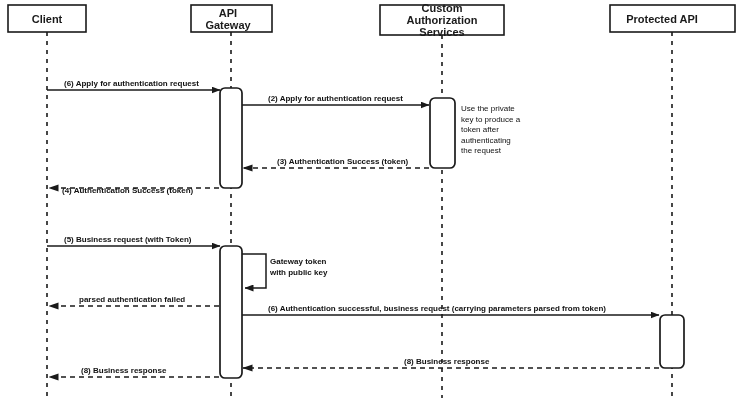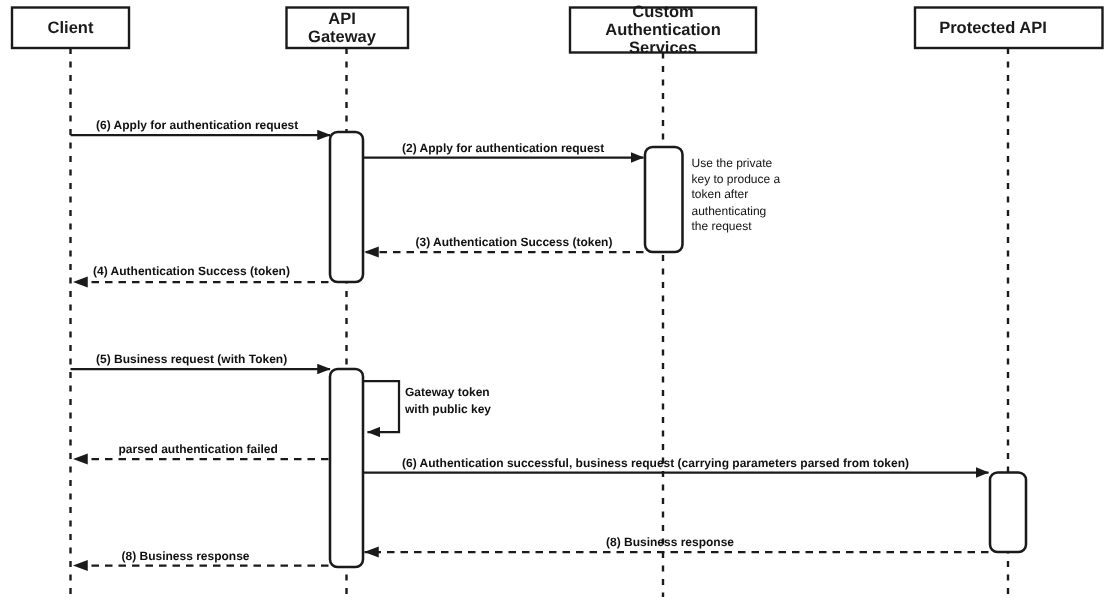--- a/index.html
+++ b/index.html
@@ -94,27 +94,27 @@
       <line x1="219" y1="377" x2="49" y2="377" stroke-width="1.5" stroke-dasharray="5,4" marker-end="url(#arrow-open)"></line>
     </g>
 
     <g id="self-messages">
       <path d="M242,254 L266,254 L266,288 L245,288" fill="none" stroke="#1a1a1a" stroke-width="1.5" marker-end="url(#arrow-solid)"></path>
     </g>
   </svg>
 
   <div class="lifeline-label" style="left:8px;top:5px;width:78px;height:27px;">Client</div>
   <div class="lifeline-label" style="left:191px;top:5px;width:74px;height:27px;">API Gateway</div>
-  <div class="lifeline-label" style="left:380px;top:5px;width:124px;height:30px;">Custom Authentication Services</div>
+  <div class="lifeline-label" style="left:380px;top:5px;width:124px;height:30px;">Custom Authorization Services</div>
   <div class="lifeline-label" style="left:610px;top:5px;width:104px;height:27px;">Protected API</div>
 
   <div class="msg-label" style="left:64px;top:79px;">(6) Apply for authentication request</div>
   <div class="msg-label" style="left:268px;top:94px;">(2) Apply for authentication request</div>
   <div class="msg-label" style="left:277px;top:157px;">(3) Authentication Success (token)</div>
-  <div class="msg-label" style="left:62px;top:176px;">(4) Authentication Success (token)</div>
+  <div class="msg-label" style="left:62px;top:186px;">(4) Authentication Success (token)</div>
   <div class="msg-label" style="left:64px;top:235px;">(5) Business request (with Token)</div>
   <div class="msg-label" style="left:79px;top:295px;">parsed authentication failed</div>
   <div class="msg-label" style="left:268px;top:304px;">(6) Authentication successful, business request (carrying parameters parsed from token)</div>
   <div class="msg-label" style="left:404px;top:357px;">(8) Business response</div>
   <div class="msg-label" style="left:81px;top:366px;">(8) Business response</div>
 
   <div class="self-note" style="left:270px;top:256px;">
     <div>Gateway token</div>
     <div>with public key</div>
   </div>

